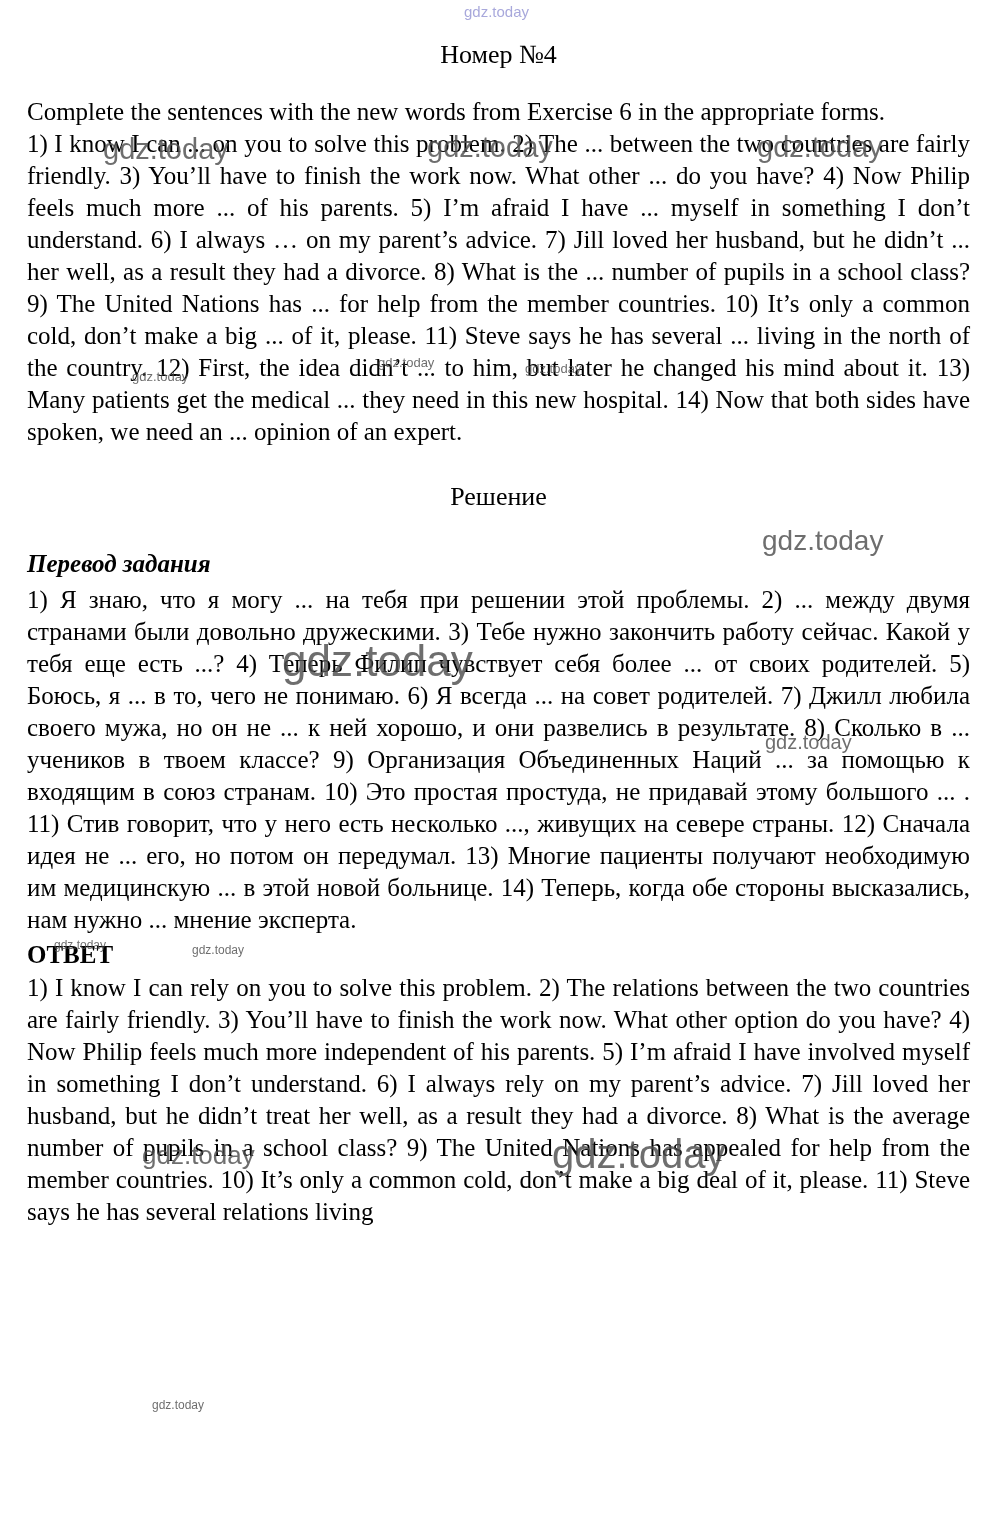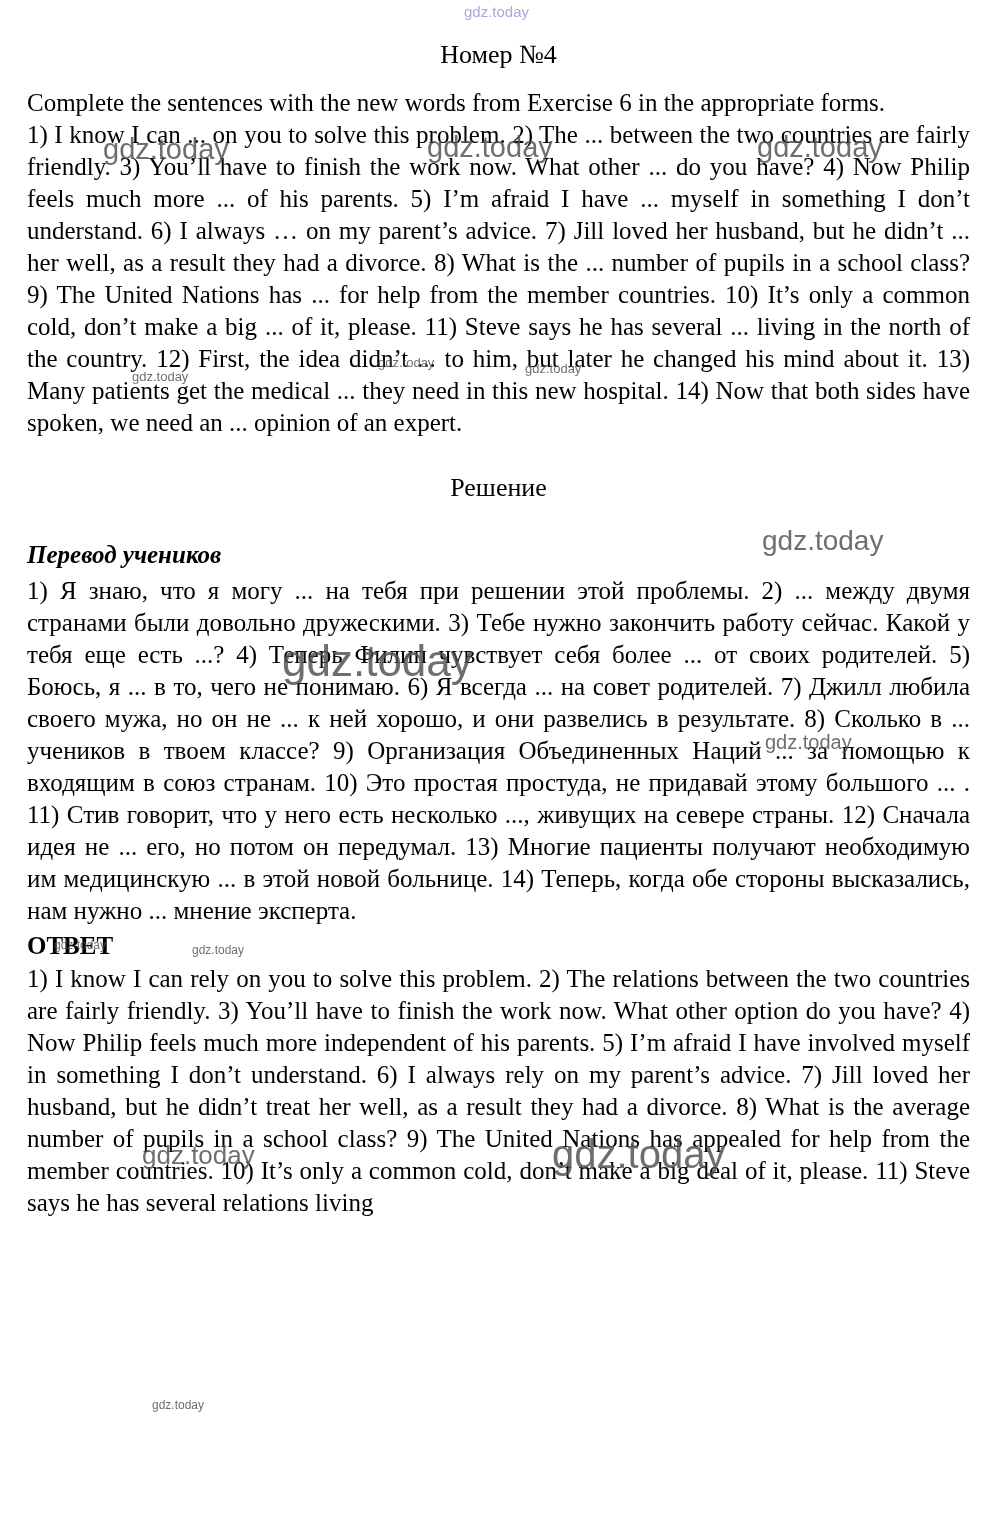--- a/index.html
+++ b/index.html
@@ -18,21 +18,21 @@
   }
   .page {
     padding: 0 30px 0 27px;
   }
   .heading-center {
     text-align: center;
     font-size: 26px;
     font-weight: normal;
     margin: 0;
   }
-  .title-top { margin-top: 40px; margin-bottom: 17px; }
+  .title-top { margin-top: 40px; margin-bottom: 26px; }
   .para {
     margin: 0;
     text-align: justify;
     line-height: 32px;
   }
   .solution-heading { margin-top: 34px; margin-bottom: 34px; }
   .translation-title {
     font-weight: bold;
     font-style: italic;
     margin: 0 0 2px 0;
@@ -80,21 +80,21 @@
 <div class="page">
 
   <h1 class="heading-center title-top">Номер №4</h1>
 
   <p class="para">Complete the sentences with the new words from Exercise 6 in the appropriate forms.</p>
 
   <p class="para">1) I know I can ... on you to solve this problem. 2) The ... between the two countries are fairly friendly. 3) You’ll have to finish the work now. What other ... do you have? 4) Now Philip feels much more ... of his parents. 5) I’m afraid I have ... myself in something I don’t understand. 6) I always … on my parent’s advice. 7) Jill loved her husband, but he didn’t ... her well, as a result they had a divorce. 8) What is the ... number of pupils in a school class? 9) The United Nations has ... for help from the member countries. 10) It’s only a common cold, don’t make a big ... of it, please. 11) Steve says he has several ... living in the north of the country. 12) First, the idea didn’t ... to him, but later he changed his mind about it. 13) Many patients get the medical ... they need in this new hospital. 14) Now that both sides have spoken, we need an ... opinion of an expert.</p>
 
   <h2 class="heading-center solution-heading">Решение</h2>
 
-  <p class="para translation-title">Перевод учеников</p>
+  <p class="para translation-title">Перевод задания</p>
 
 
   <p class="para">1) Я знаю, что я могу ... на тебя при решении этой проблемы. 2) ... между двумя странами были довольно дружескими. 3) Тебе нужно закончить работу сейчас. Какой у тебя еще есть ...? 4) Теперь Филип чувствует себя более ... от своих родителей. 5) Боюсь, я ... в то, чего не понимаю. 6) Я всегда ... на совет родителей. 7) Джилл любила своего мужа, но он не ... к ней хорошо, и они развелись в результате. 8) Сколько в ... учеников в твоем классе? 9) Организация Объединенных Наций ... за помощью к входящим в союз странам. 10) Это простая простуда, не придавай этому большого ... . 11) Стив говорит, что у него есть несколько ..., живущих на севере страны. 12) Сначала идея не ... его, но потом он передумал. 13) Многие пациенты получают необходимую им медицинскую ... в этой новой больнице. 14) Теперь, когда обе стороны высказались, нам нужно ... мнение эксперта.</p>
 
   <p class="para answer-heading">ОТВЕТ</p>
 
   <p class="para"><span>1) I know I can </span><b>rely</b><span> on you to solve this problem. 2) The </span><b>relations</b><span> between the two countries are fairly friendly. 3) You’ll have to finish the work now. What other </span><b>option</b><span> do you have? 4) Now Philip feels much more </span><b>independent</b><span> of his parents. 5) I’m afraid I have </span><b>involved</b><span> myself in something I don’t understand. 6) I always </span><b>rely</b><span> on my parent’s advice. 7) Jill loved her husband, but he didn’t </span><b>treat</b><span> her well, as a result they had a divorce. 8) What is the </span><b>average</b><span> number of pupils in a school class? 9) The United Nations has </span><b>appealed</b><span> for help from the member countries. 10) It’s only a common cold, don’t make a big </span><b>deal</b><span> of it, please. 11) Steve says he has several </span><b>relations</b><span> living</span></p>
 
 </div>
 

